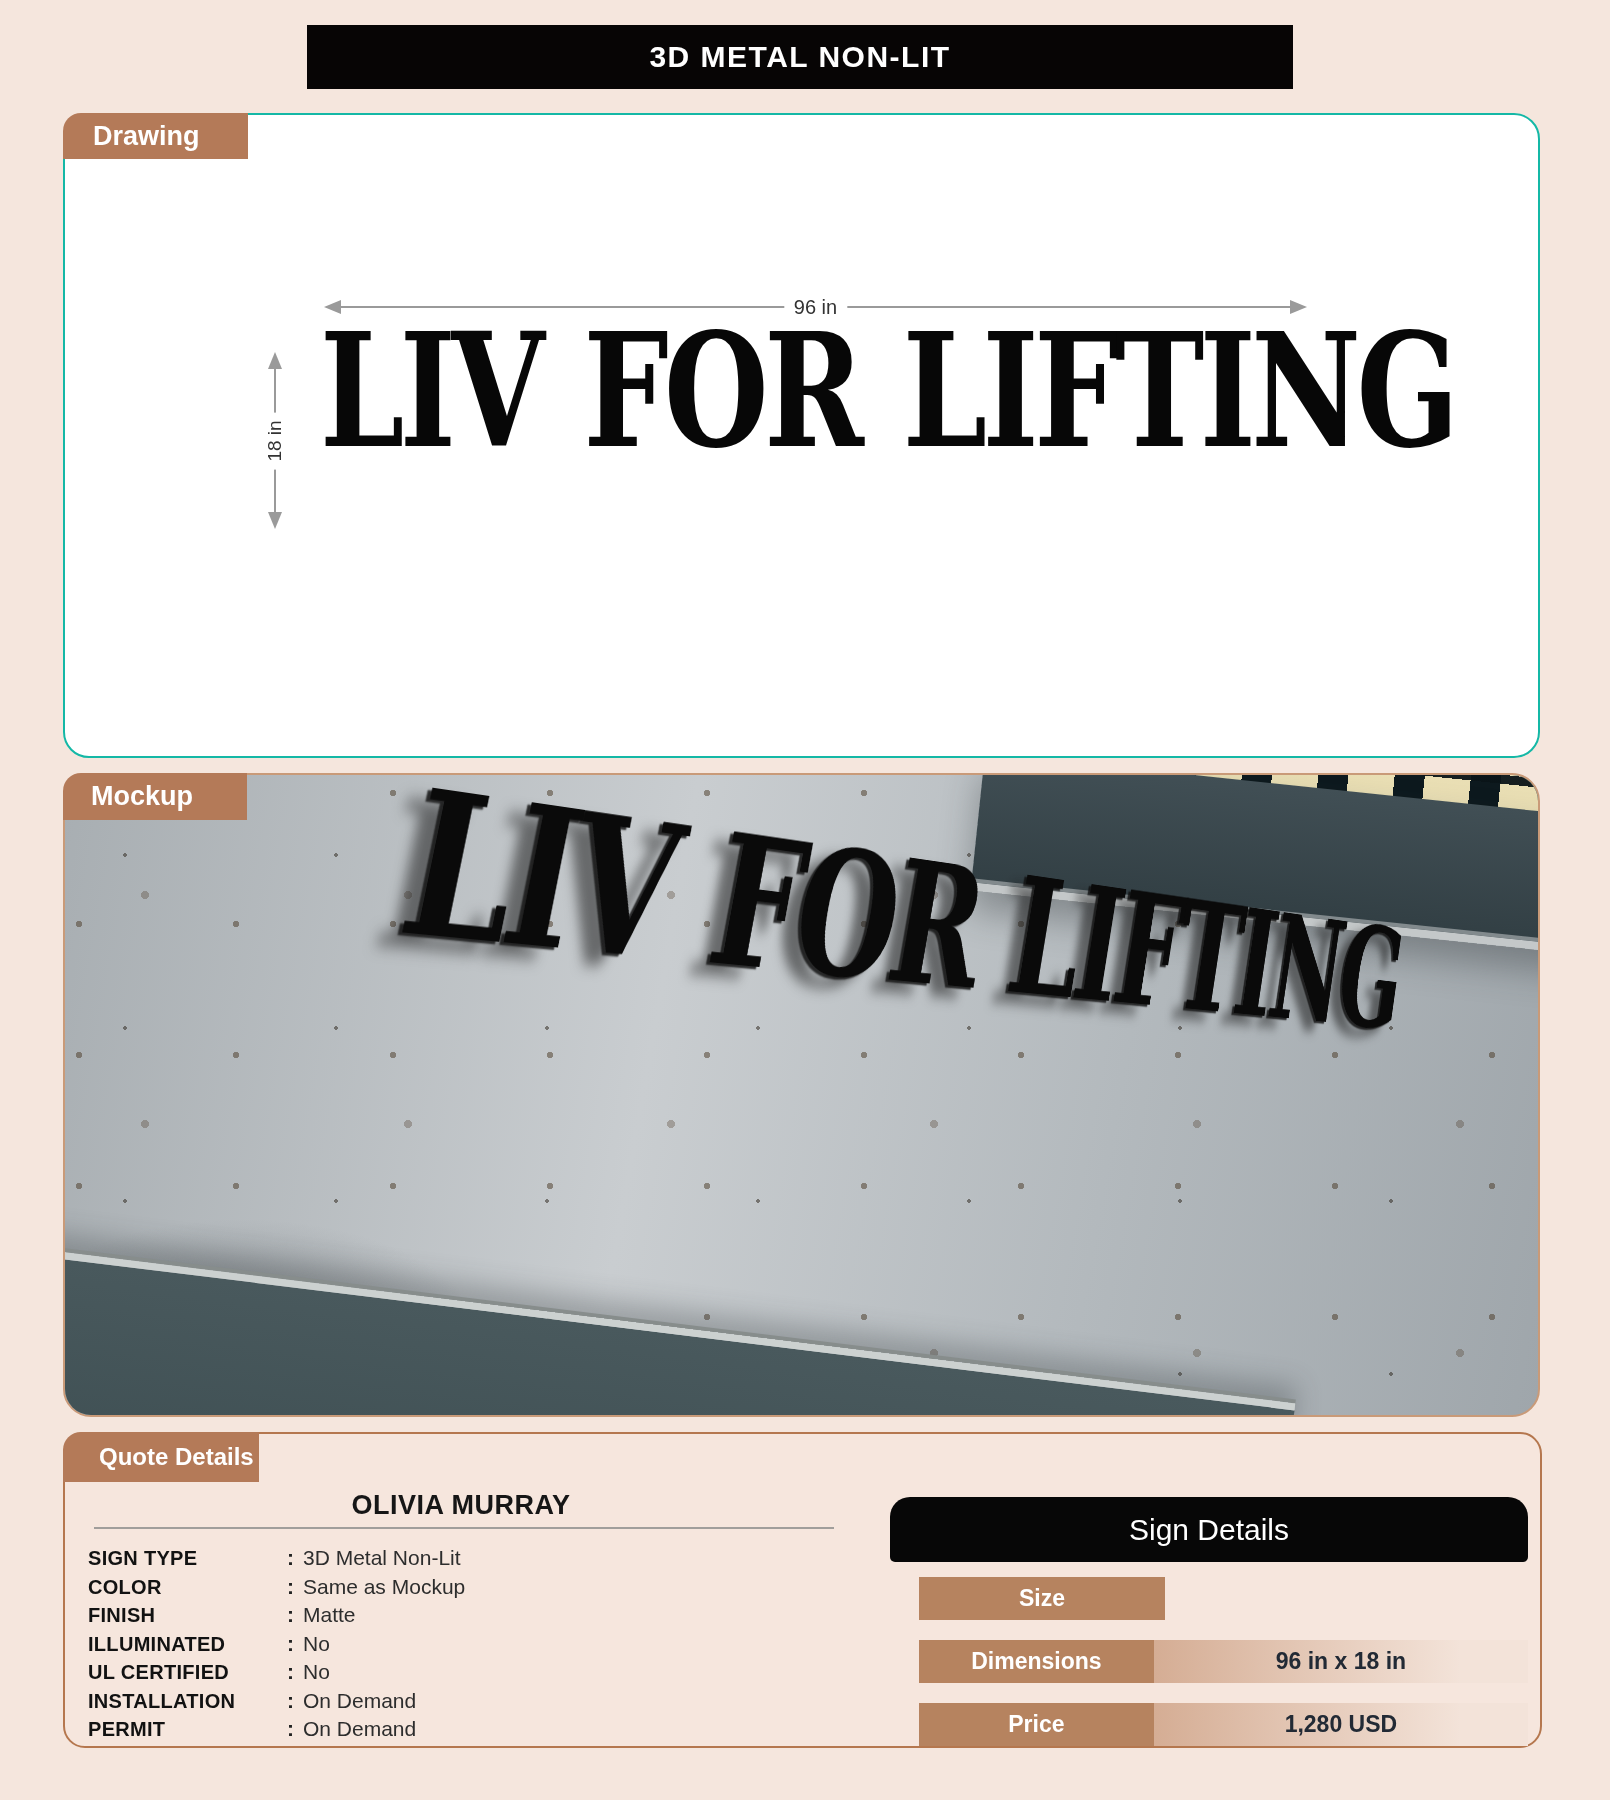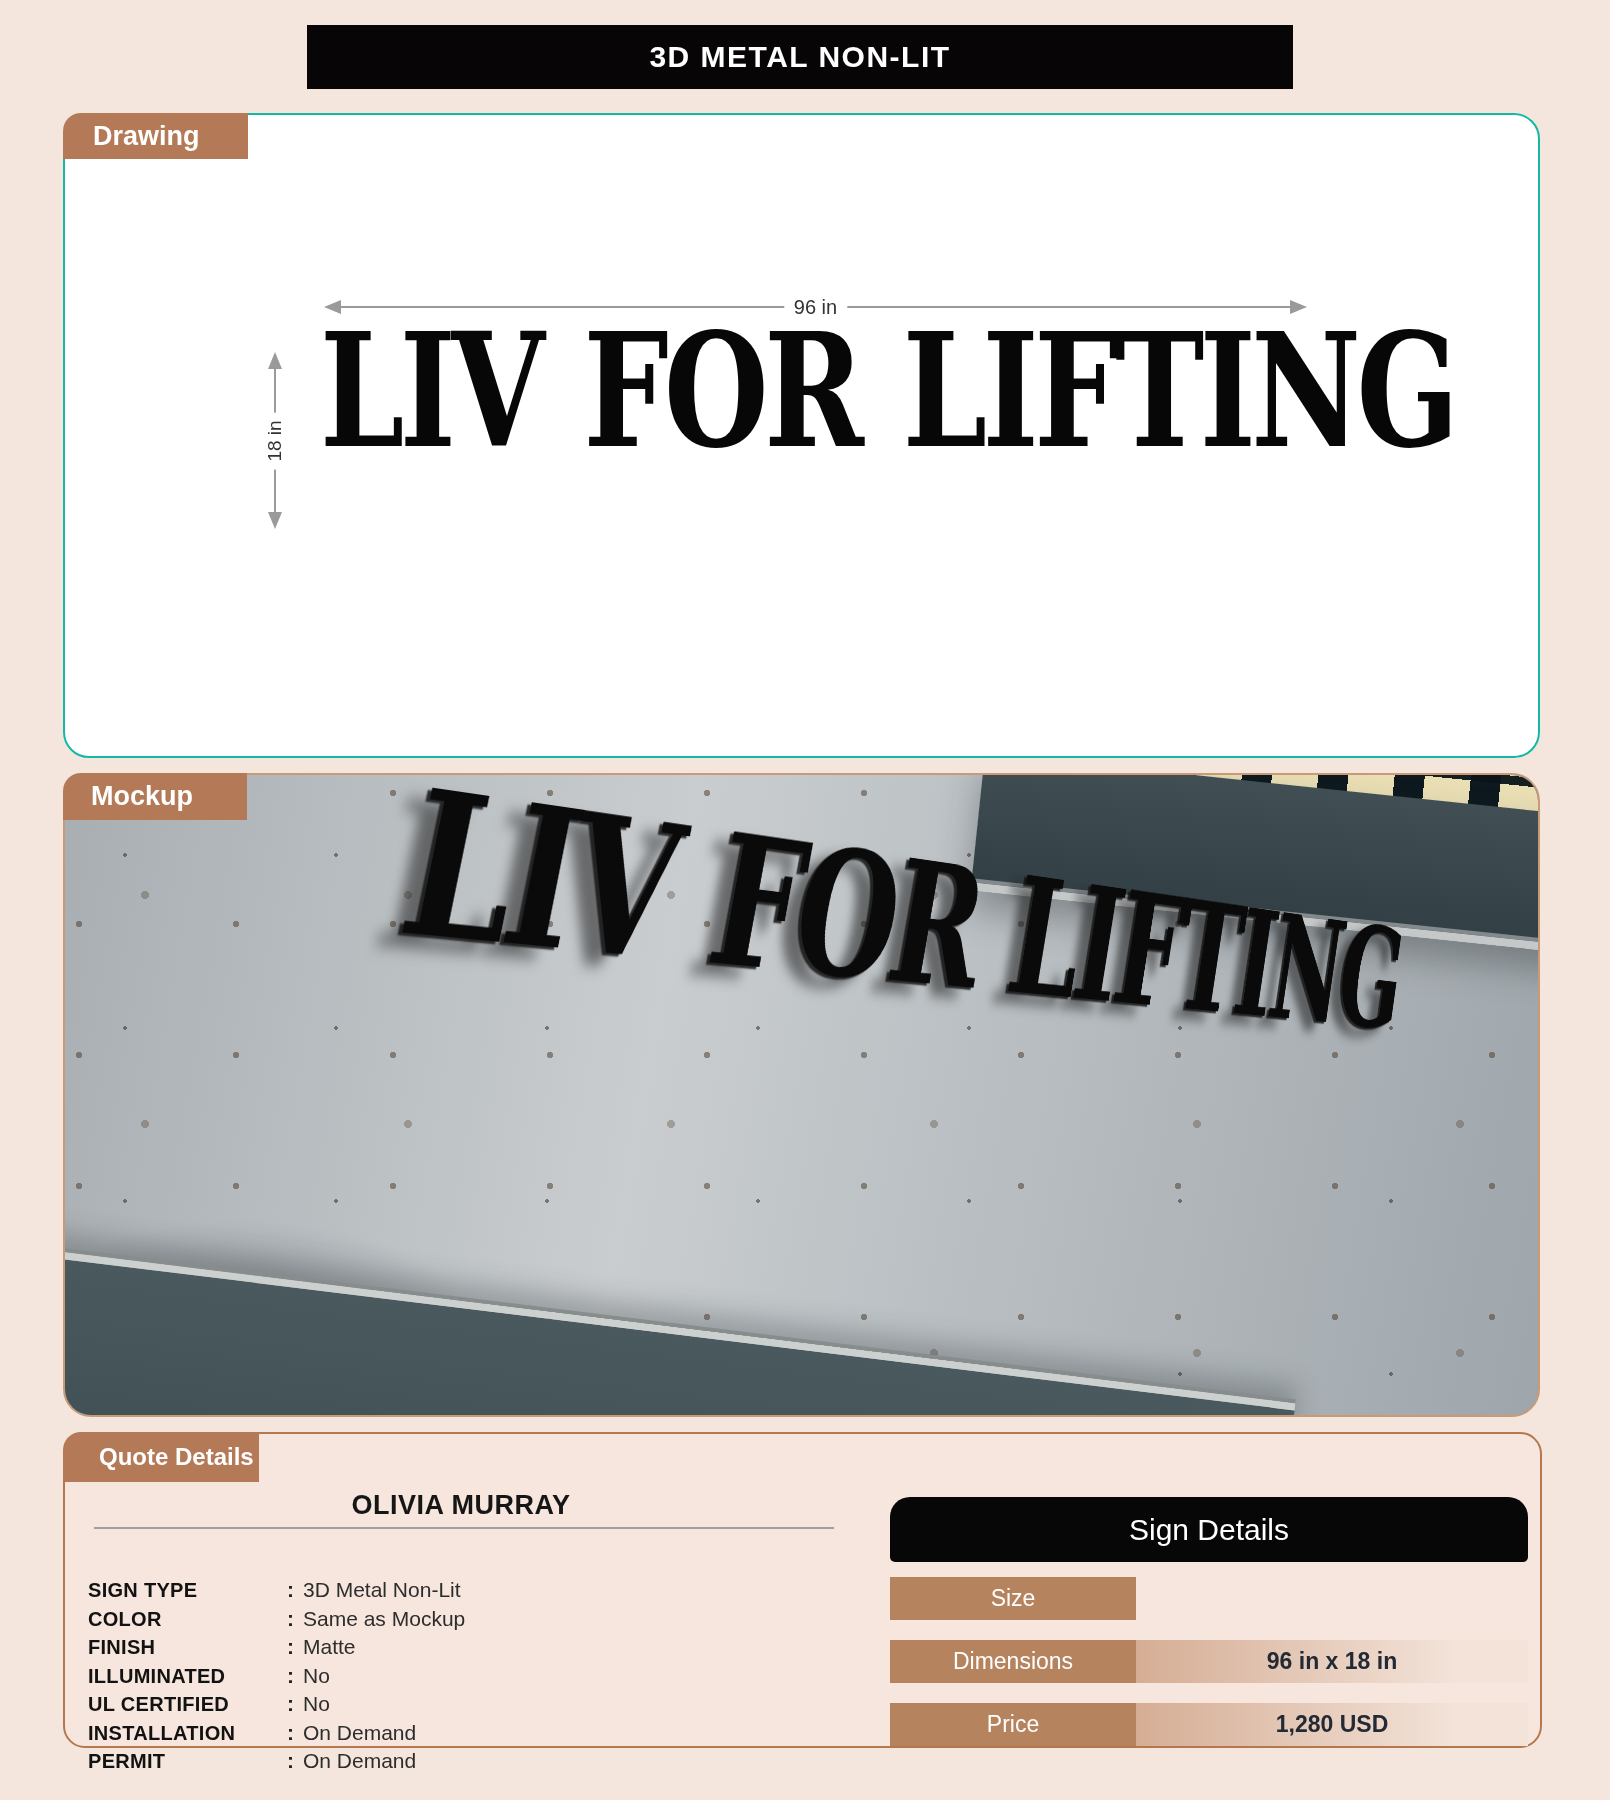--- a/index.html
+++ b/index.html
@@ -113,36 +113,36 @@
   .quote-panel{
     position:absolute; left:63px; top:1432px; width:1479px; height:316px;
     border:2px solid #b5774e; border-radius:22px; box-sizing:border-box;
     background:#f6e6dd; z-index:5;
   }
   .customer-name{
     position:absolute; left:88px; top:1490px; width:746px; text-align:center;
     font-size:27px; font-weight:bold; color:#161616; letter-spacing:.5px; z-index:6;
   }
   .name-divider{position:absolute; left:94px; top:1527px; width:740px; height:2px; background:#a19e9b; z-index:6;}
-  .qfields{position:absolute; left:88px; top:1544px; z-index:6;margin-top:32px;}
+  .qfields{position:absolute; left:88px; top:1544px; z-index:6;}
   .qrow{display:flex; height:28.5px; line-height:28.5px;}
   .qrow .qlabel{width:199px; font-weight:bold; font-size:20px; color:#121212; letter-spacing:.3px;}
   .qrow .qcolon{width:16px; font-weight:bold; font-size:21px; color:#222;}
   .qrow .qvalue{font-size:21px; color:#2d2d2d;}
   
   .sd-header{
     position:absolute; left:890px; top:1497px; width:638px; height:65px;
     background:#070707; color:#fff; border-radius:20px 20px 5px 5px;
     text-align:center; line-height:65px; font-size:30px; font-weight:normal; z-index:6;
   }
   .sd-row{position:absolute; left:890px; width:638px; height:43px; display:flex; z-index:6;}
   .sd-row.r0{top:1577px;} .sd-row.r1{top:1640px;} .sd-row.r2{top:1703px;}
   .sd-cell-label{
-    width:246px; background:#b6835f; color:#ffffff; font-weight:normal; font-size:23px;
-    text-align:center; line-height:43px;
+    width:246px; background:#b6835f; color:#ffffff; font-weight:bold; font-size:23px;
+    text-align:center; line-height:43px;margin-left:29px;
   }
   .sd-cell-value{
     width:392px; background:linear-gradient(90deg,#d5ad94,#f3e3d9 82%);
     color:#222a35; font-weight:bold; font-size:23px; text-align:center; line-height:43px;
   }
 </style>
 </head>
 <body>
 
 <div class="page">

